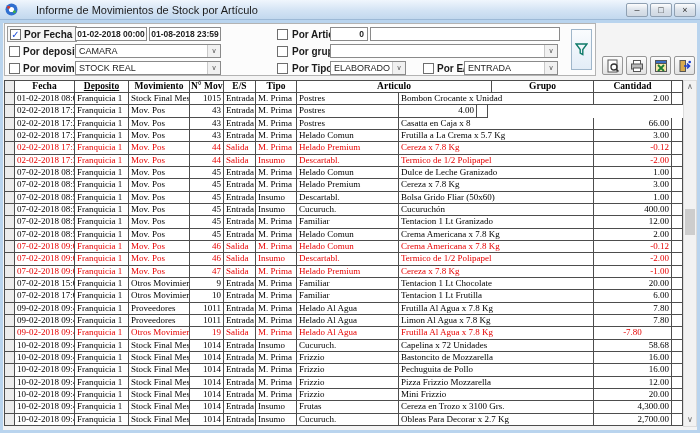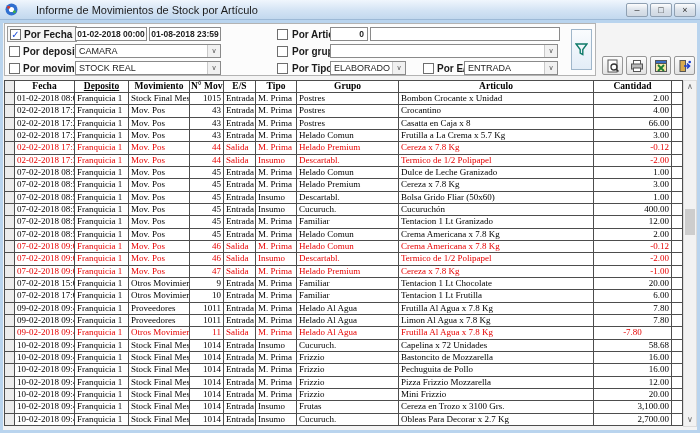--- a/index.html
+++ b/index.html
@@ -173,22 +173,22 @@
   </div>
 
   <div class="thead">
       <div class="t-cell t-head sel" style="width: 10px;"></div>
       <div class="t-cell t-head" style="width: 60px;">Fecha</div>
       <div class="t-cell t-head" style="width: 54px; text-decoration: underline;">Deposito</div>
       <div class="t-cell t-head" style="width: 61px;">Movimiento</div>
       <div class="t-cell t-head" style="width: 34px;">N° Movim</div>
       <div class="t-cell t-head" style="width: 32px;">E/S</div>
       <div class="t-cell t-head" style="width: 41px;">Tipo</div>
+      <div class="t-cell t-head" style="width: 195px;">Articulo</div>
       <div class="t-cell t-head" style="width: 102px;">Grupo</div>
-      <div class="t-cell t-head" style="width: 195px;">Articulo</div>
       <div class="t-cell t-head" style="width: 78px;">Cantidad</div>
       <div class="t-cell t-head" style="width: 11px;"></div>
     </div>
   <div class="tbody">
       <div class="t-row">
         <div class="t-cell sel" style="width: 10px; text-align: left;"></div>
         <div class="t-cell" style="width: 60px; text-align: left;">01-02-2018 08:00</div>
         <div class="t-cell" style="width: 54px; text-align: left;">Franquicia 1</div>
         <div class="t-cell" style="width: 61px; text-align: left;">Stock Final Mes</div>
         <div class="t-cell" style="width: 34px; text-align: right;">1015</div>
@@ -201,21 +201,20 @@
       </div>
       <div class="t-row">
         <div class="t-cell sel" style="width: 10px; text-align: left;"></div>
         <div class="t-cell" style="width: 60px; text-align: left;">02-02-2018 17:26</div>
         <div class="t-cell" style="width: 54px; text-align: left;">Franquicia 1</div>
         <div class="t-cell" style="width: 61px; text-align: left;">Mov. Pos</div>
         <div class="t-cell" style="width: 34px; text-align: right;">43</div>
         <div class="t-cell" style="width: 32px; text-align: left;">Entrada</div>
         <div class="t-cell" style="width: 41px; text-align: left;">M. Prima</div>
         <div class="t-cell" style="width: 102px; text-align: left;">Postres</div>
-        <div class="t-cell" style="width: 195px; text-align: left;">Crocantino</div>
         <div class="t-cell" style="width: 78px; text-align: right;">4.00</div>
         <div class="t-cell" style="width: 11px; text-align: left;"></div>
       </div>
       <div class="t-row">
         <div class="t-cell sel" style="width: 10px; text-align: left;"></div>
         <div class="t-cell" style="width: 60px; text-align: left;">02-02-2018 17:26</div>
         <div class="t-cell" style="width: 54px; text-align: left;">Franquicia 1</div>
         <div class="t-cell" style="width: 61px; text-align: left;">Mov. Pos</div>
         <div class="t-cell" style="width: 34px; text-align: right;">43</div>
         <div class="t-cell" style="width: 32px; text-align: left;">Entrada</div>
@@ -431,21 +430,21 @@
         <div class="t-cell" style="width: 102px; text-align: left;">Helado Al Agua</div>
         <div class="t-cell" style="width: 195px; text-align: left;">Limon Al Agua x 7.8 Kg</div>
         <div class="t-cell" style="width: 78px; text-align: right;">7.80</div>
         <div class="t-cell" style="width: 11px; text-align: left;"></div>
       </div>
       <div class="t-row red">
         <div class="t-cell sel" style="width: 10px; text-align: left;"></div>
         <div class="t-cell" style="width: 60px; text-align: left;">09-02-2018 09:47</div>
         <div class="t-cell" style="width: 54px; text-align: left;">Franquicia 1</div>
         <div class="t-cell" style="width: 61px; text-align: left;">Otros Movimientos</div>
-        <div class="t-cell" style="width: 34px; text-align: right;">11</div>
+        <div class="t-cell" style="width: 34px; text-align: right;">19</div>
         <div class="t-cell" style="width: 32px; text-align: left;">Salida</div>
         <div class="t-cell" style="width: 41px; text-align: left;">M. Prima</div>
         <div class="t-cell" style="width: 102px; text-align: left;">Helado Al Agua</div>
         <div class="t-cell" style="width: 195px; text-align: left;">Frutilla Al Agua x 7.8 Kg</div>
         <div class="t-cell" style="width: 78px; text-align: center;">-7.80</div>
         <div class="t-cell" style="width: 11px; text-align: left;"></div>
       </div>
       <div class="t-row">
         <div class="t-cell sel" style="width: 10px; text-align: left;"></div>
         <div class="t-cell" style="width: 60px; text-align: left;">10-02-2018 09:41</div>
@@ -514,21 +513,21 @@
       <div class="t-row">
         <div class="t-cell sel" style="width: 10px; text-align: left;"></div>
         <div class="t-cell" style="width: 60px; text-align: left;">10-02-2018 09:41</div>
         <div class="t-cell" style="width: 54px; text-align: left;">Franquicia 1</div>
         <div class="t-cell" style="width: 61px; text-align: left;">Stock Final Mes</div>
         <div class="t-cell" style="width: 34px; text-align: right;">1014</div>
         <div class="t-cell" style="width: 32px; text-align: left;">Entrada</div>
         <div class="t-cell" style="width: 41px; text-align: left;">Insumo</div>
         <div class="t-cell" style="width: 102px; text-align: left;">Frutas</div>
         <div class="t-cell" style="width: 195px; text-align: left;">Cereza en Trozo x 3100 Grs.</div>
-        <div class="t-cell" style="width: 78px; text-align: right;">3,100.00</div>
+        <div class="t-cell" style="width: 78px; text-align: right;">4,300.00</div>
         <div class="t-cell" style="width: 11px; text-align: left;"></div>
       </div>
       <div class="t-row">
         <div class="t-cell sel" style="width: 10px; text-align: left;"></div>
         <div class="t-cell" style="width: 60px; text-align: left;">10-02-2018 09:41</div>
         <div class="t-cell" style="width: 54px; text-align: left;">Franquicia 1</div>
         <div class="t-cell" style="width: 61px; text-align: left;">Stock Final Mes</div>
         <div class="t-cell" style="width: 34px; text-align: right;">1014</div>
         <div class="t-cell" style="width: 32px; text-align: left;">Entrada</div>
         <div class="t-cell" style="width: 41px; text-align: left;">Insumo</div>

